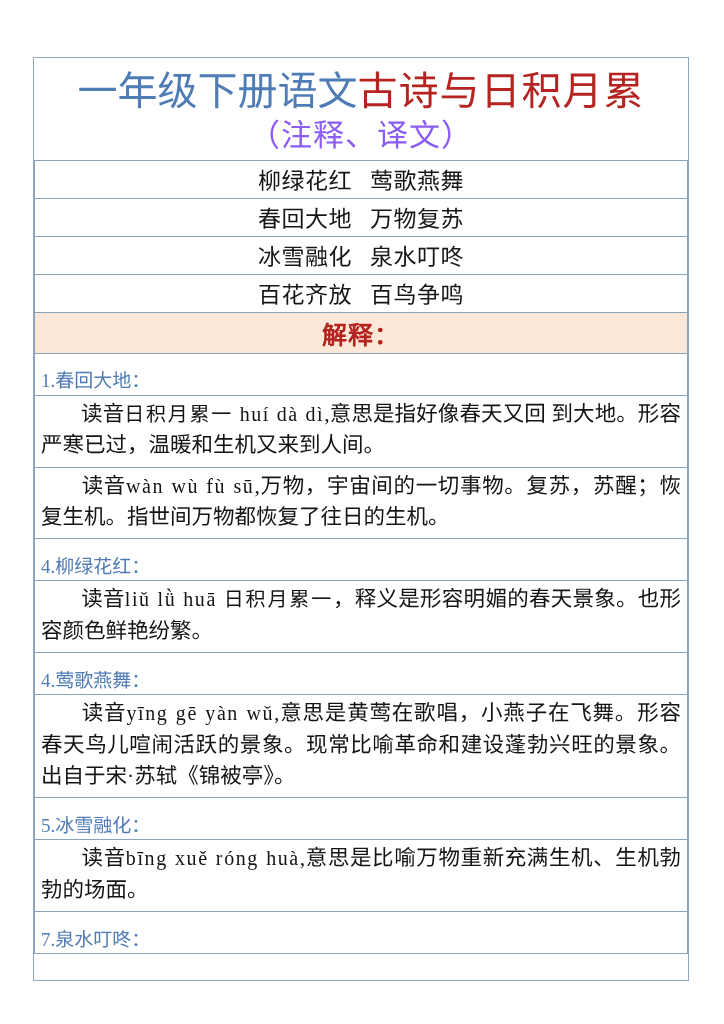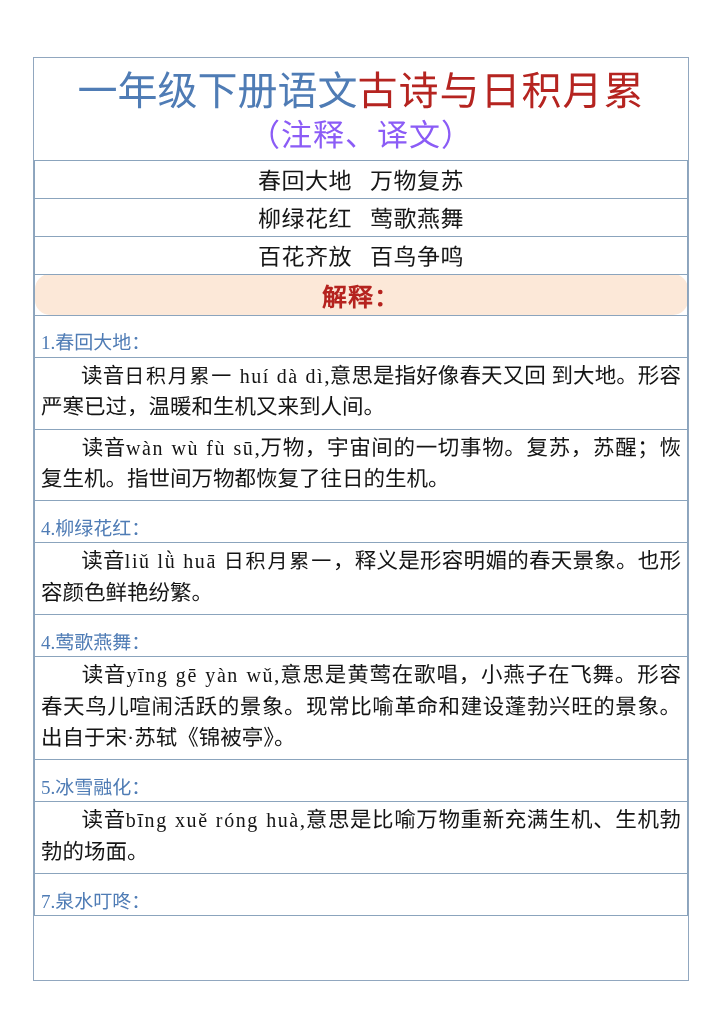--- a/index.html
+++ b/index.html
@@ -97,21 +97,20 @@
   }
 
   .row-explain-header td {
     background: #fce8d8;
     text-align: center;
     height: 40px;
     font-size: 25px;
     color: #b5231f;
     font-weight: bold;
     letter-spacing: 1px;
-    border-radius: 15px;
   }
 
   .row-term td {
     height: 28px;
     font-size: 19px;
     color: #4f7cb5;
     padding: 11px 0 2px 6px;
     text-align: left;
     letter-spacing: 0px;
   }
@@ -152,24 +151,27 @@
     </div>
 
     <table class="tbl">
       <colgroup>
           <col style="width:100%">
         </colgroup>
       <tbody>
 
 
         <tr class="row-idiom">
+          <td><span>柳绿花红</span><span class="idiom-gap"></span><span>莺歌燕舞</span></td>
+        </tr>
+        <tr class="row-idiom">
           <td><span>春回大地</span><span class="idiom-gap"></span><span>万物复苏</span></td>
         </tr>
         <tr class="row-idiom">
-          <td><span>柳绿花红</span><span class="idiom-gap"></span><span>莺歌燕舞</span></td>
+          <td><span>冰雪融化</span><span class="idiom-gap"></span><span>泉水叮咚</span></td>
         </tr>
         <tr class="row-idiom">
           <td><span>百花齐放</span><span class="idiom-gap"></span><span>百鸟争鸣</span></td>
         </tr>
 
         <tr class="row-explain-header">
           <td>解释：</td>
         </tr>
 
         <tr class="row-term">

